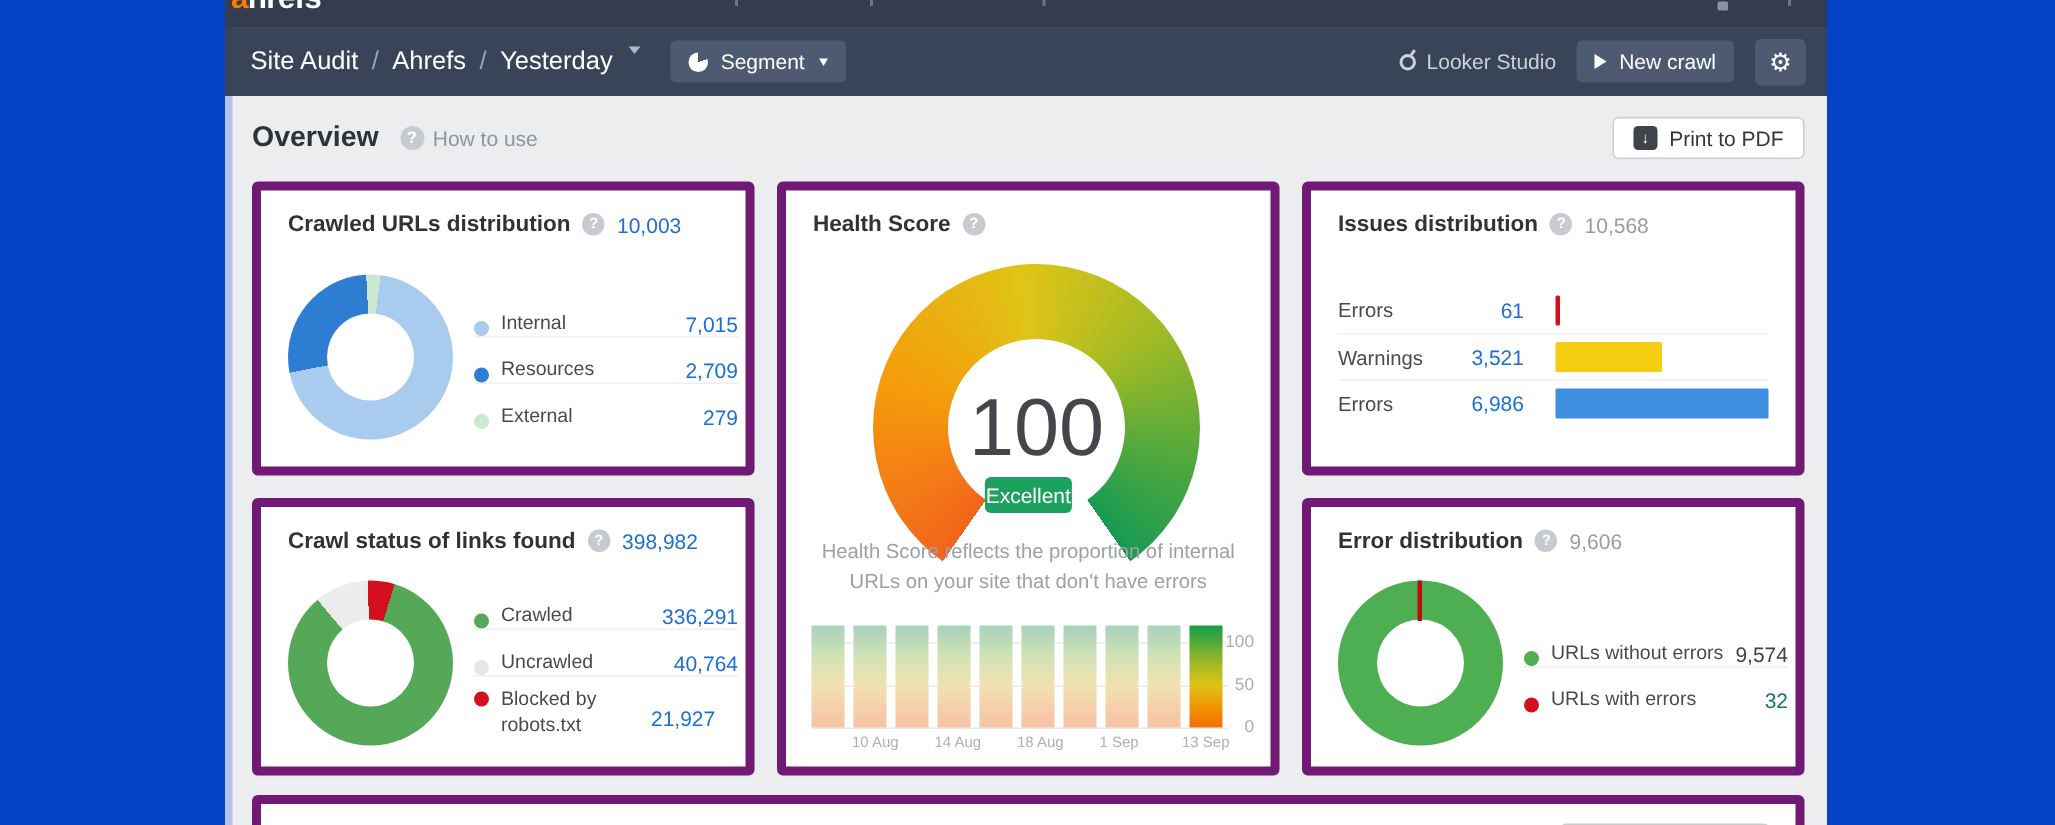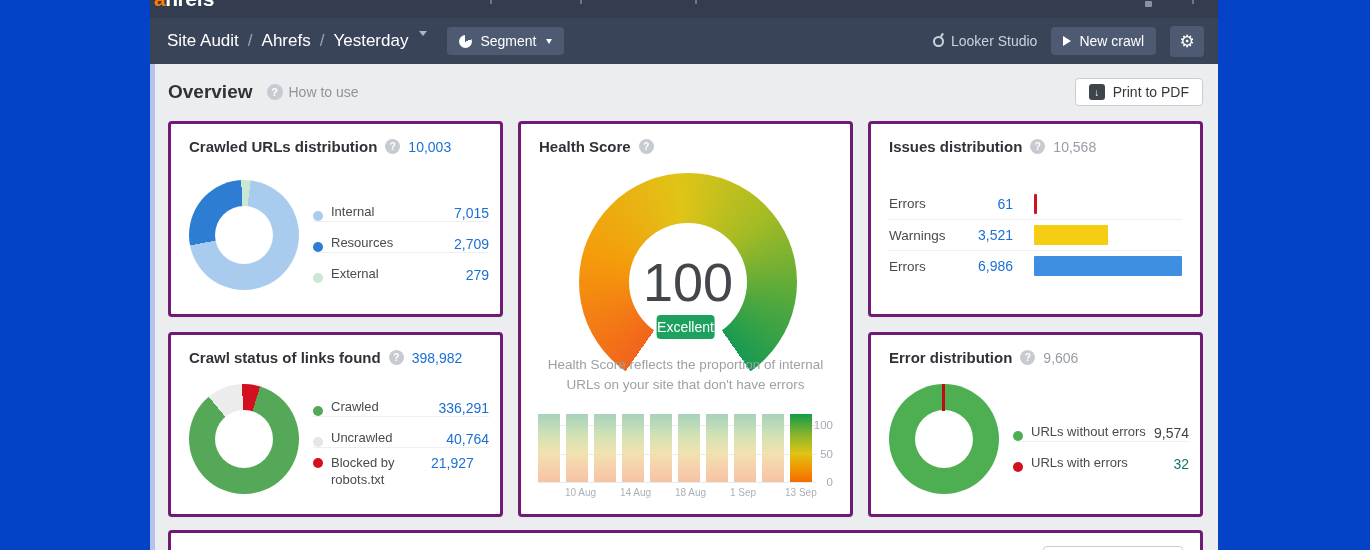--- a/index.html
+++ b/index.html
@@ -37,21 +37,21 @@
   .edge-strip { position:absolute; left:0; top:0; width:5px; height:100%; background:#B5C2F1; }
 
   .toolbar { position:absolute; left:18px; top:12px; width:1035px; height:32px; display:flex; align-items:center; }
   .page-title { font-size:19px; font-weight:700; color:#2F3237; }
   .howto { display:flex; align-items:center; gap:6px; margin-left:14px; color:#8F959D; font-size:14px; cursor:pointer; }
   .qicon { width:16px; height:16px; border-radius:50%; background:#C7CBD1; color:#fff; font-size:11px; font-weight:700; display:inline-flex; align-items:center; justify-content:center; flex:none; }
   .qicon.small { width:15px; height:15px; font-size:10px; }
   .print-btn { margin-left:auto; display:flex; align-items:center; gap:8px; background:#fff; border:1px solid #C9CDD3; border-radius:4px; padding:5px 13px; font-size:14px; color:#33373C; cursor:pointer; }
   .pdf-ic { width:16px; height:16px; border-radius:3px; background:#3F444B; color:#fff; font-size:10px; font-weight:700; display:flex; align-items:center; justify-content:center; }
 
-  .card { position:absolute; background:#fff; border:3px solid #701a75; border-radius:4px; box-shadow:0 1px 1px rgba(0,0,0,.03); }
+  .card { position:absolute; background:#fff; border:6px solid #701a75; border-radius:4px; box-shadow:0 1px 1px rgba(0,0,0,.03); }
   .card-head { position:absolute; left:18px; right:18px; top:14px; display:flex; align-items:center; gap:8px; }
   .card-title { font-size:15px; font-weight:700; color:#2F3237; white-space:nowrap; }
   .count { font-size:14px;text-align:center; }
   .blue { color:#1A6FD4; }
   .graytxt { color:#979DA5; }
 
   
   .donut { position:absolute; width:110px; height:110px; border-radius:50%; }
   .donut::after { content:""; position:absolute; inset:26px; border-radius:50%; background:#fff; }
   .donut-crawled { background:conic-gradient(from 7deg, #A9CCEE 0 252deg, #2D7DD2 252deg 350deg, #CBE8D2 350deg 360deg); }
@@ -59,21 +59,21 @@
   .donut-errors  { background:#4DAF51; }
   .needle { position:absolute; width:3px; height:27px; background:#BE0B16; }
 
   
   .legend { position:absolute; left:142px; width:176px; }
   .legend-row { display:flex; align-items:flex-end; gap:8px; height:31px; }
   .legend-row + .legend-row { border-top:1px solid #EDEFF1; }
   .legend-row.tall { height:46px; align-items:flex-start; padding-top:7px; }
   .dot { width:10px; height:10px; border-radius:50%; flex:none; }
   .legend-label { flex:1; font-size:13px; color:#474B50; line-height:1.3; }
-  .legend-value { font-size:14px; text-align:right; }
+  .legend-value { font-size:14px; text-align:right;margin-top:13px; }
 
   
   .issue-rows { position:absolute; left:18px; right:18px; top:64px; }
   .issue-row { display:flex; align-items:center; height:31px; }
   .issue-row + .issue-row { border-top:1px solid #EDEFF1; }
   .issue-label { width:78px; font-size:13.5px; color:#474B50; }
   .issue-value { width:46px; text-align:right; font-size:14px; }
   .issue-barwrap { flex:1; margin-left:21px; height:20px; position:relative; }
   .issue-bar { position:absolute; left:0; top:0; height:20px; border-radius:1px; }
 

